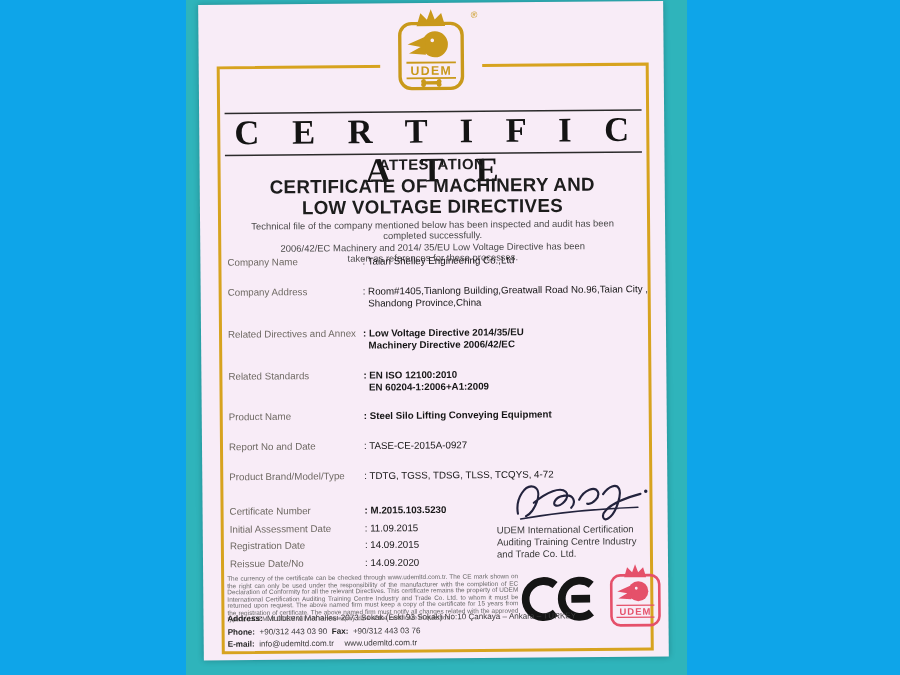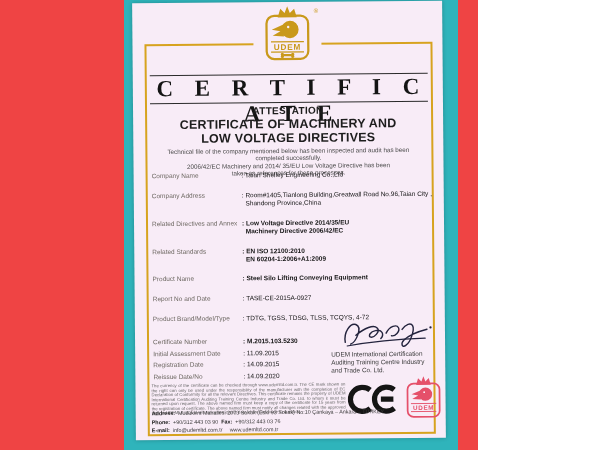--- a/index.html
+++ b/index.html
@@ -1,17 +1,17 @@
 <!DOCTYPE html>
 <html><head>
 <meta charset="utf-8">
 <style>
   html,body{margin:0;padding:0;}
   body{width:600px;height:450px;font-family:"Liberation Sans",sans-serif;}
-  .stage{position:relative;width:478px;height:450px;background:#ef4444;overflow:hidden;}
+  .stage{position:relative;width:600px;height:450px;background:#0ea5e9;overflow:hidden;}
   .mat{position:absolute;left:124px;top:0;width:334px;height:450px;background:#2FB4BB;}
   .paper{position:absolute;left:134px;top:2px;width:310px;height:437px;background:#F8ECF7;
          transform:rotate(-0.5deg);transform-origin:50% 50%;box-shadow:0 0 4px rgba(0,0,0,.25);}
   .gold-frame{position:absolute;left:12px;right:10px;top:41px;bottom:4px;border:2px solid #D7A31F;}
   .badge{position:absolute;left:121px;top:2px;width:68px;height:66px;background:#F8ECF7;
          display:flex;align-items:flex-start;justify-content:center;z-index:3;}
   .logo-gold{color:#C9991B;}
   .logo-red{color:#E5506A;}
   .reg{position:absolute;right:3px;top:4px;font-size:6px;color:#C9991B;}
   .rule{position:absolute;left:17px;right:15px;height:1px;background:#2b2b2b;z-index:2;}

